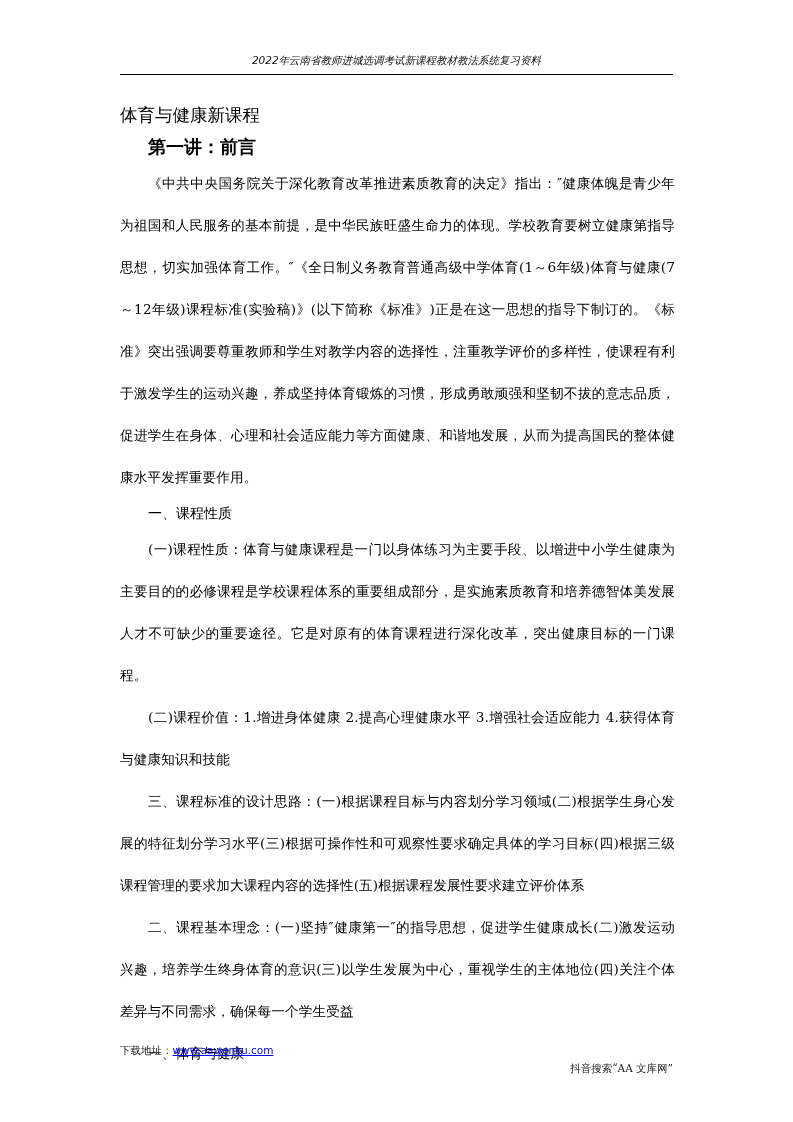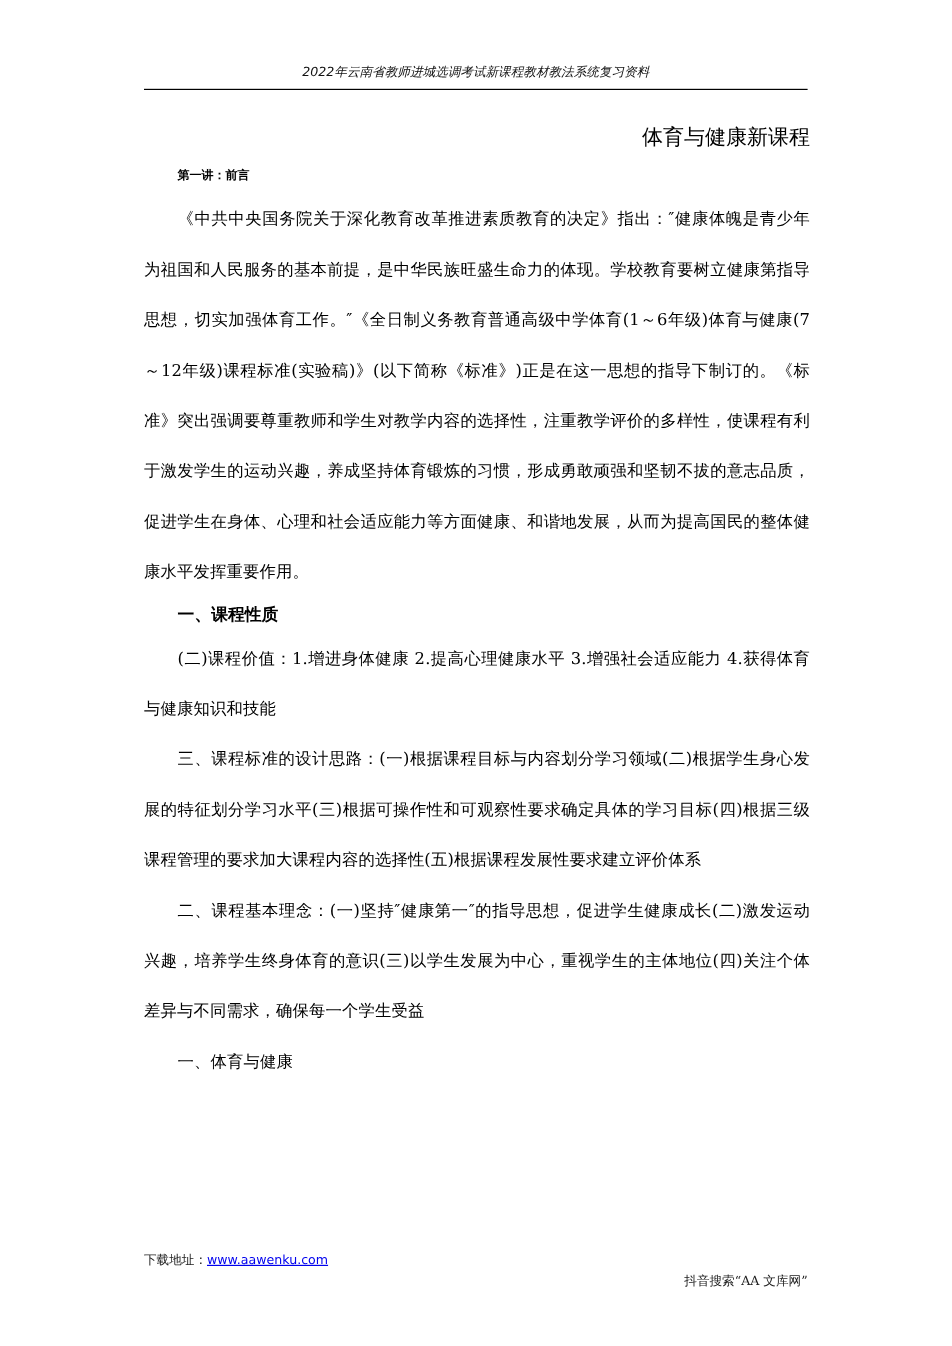--- a/index.html
+++ b/index.html
@@ -29,38 +29,38 @@
     color: #111;
     font-style: italic;
   }
   .content {
     position: absolute;
     left: 120px;
     top: 100px;
     width: 555px;
   }
   .doc-title {
-    text-align: right;
+    text-align: left;
     font-family: "DejaVu Sans", "Liberation Sans", sans-serif;
     font-size: 17.5px;
     line-height: 30px;
     margin: 0 0 2px 0;
     font-weight: normal;
   }
   .lecture-heading {
     font-family: Liberation Serif, serif;
     font-weight: bold;
-    font-size: 10px;
+    font-size: 18px;
     line-height: 30px;
     padding-left: 28px;
     margin: 0;
   }
   .section-heading {
     font-family: "DejaVu Sans", "Liberation Sans", sans-serif;
-    font-weight: bold;
+    font-weight: normal;
     font-size: 14px;
     line-height: 30px;
     padding-left: 28px;
     margin: 0;
   }
   .para {
     font-size: 13.6px;
     line-height: 42px;
     text-indent: 28px;
     margin: 0;
@@ -104,20 +104,21 @@
   <span>2022年云南省教师进城选调考试新课程教材教法系统复习资料</span>
 </div>
 
 <div class="content">
   <h1 class="doc-title">体育与健康新课程</h1>
 
   <h2 class="lecture-heading">第一讲：前言</h2>
   <p class="para">《中共中央国务院关于深化教育改革推进素质教育的决定》指出：″健康体魄是青少年为祖国和人民服务的基本前提，是中华民族旺盛生命力的体现。学校教育要树立健康第指导思想，切实加强体育工作。″《全日制义务教育普通高级中学体育(1～6年级)体育与健康(7～12年级)课程标准(实验稿)》(以下简称《标准》)正是在这一思想的指导下制订的。《标准》突出强调要尊重教师和学生对教学内容的选择性，注重教学评价的多样性，使课程有利于激发学生的运动兴趣，养成坚持体育锻炼的习惯，形成勇敢顽强和坚韧不拔的意志品质，促进学生在身体、心理和社会适应能力等方面健康、和谐地发展，从而为提高国民的整体健康水平发挥重要作用。</p>
 
   <h3 class="section-heading">一、课程性质</h3>
+  <p class="para">(一)课程性质：体育与健康课程是一门以身体练习为主要手段、以增进中小学生健康为主要目的的必修课程是学校课程体系的重要组成部分，是实施素质教育和培养德智体美发展人才不可缺少的重要途径。它是对原有的体育课程进行深化改革，突出健康目标的一门课程。</p>
   <p class="para">(二)课程价值：1.增进身体健康 2.提高心理健康水平 3.增强社会适应能力 4.获得体育与健康知识和技能</p>
   <p class="para">三、课程标准的设计思路：(一)根据课程目标与内容划分学习领域(二)根据学生身心发展的特征划分学习水平(三)根据可操作性和可观察性要求确定具体的学习目标(四)根据三级课程管理的要求加大课程内容的选择性(五)根据课程发展性要求建立评价体系</p>
   <p class="para">二、课程基本理念：(一)坚持″健康第一″的指导思想，促进学生健康成长(二)激发运动兴趣，培养学生终身体育的意识(三)以学生发展为中心，重视学生的主体地位(四)关注个体差异与不同需求，确保每一个学生受益</p>
 
   <p class="para plain-heading">一、体育与健康</p>
 </div>
 
 <div class="page-footer">
   <span class="footer-left">
     <span>下载地址：</span><a class="footer-link" href="www.aawenku.com">www.aawenku.com</a>

